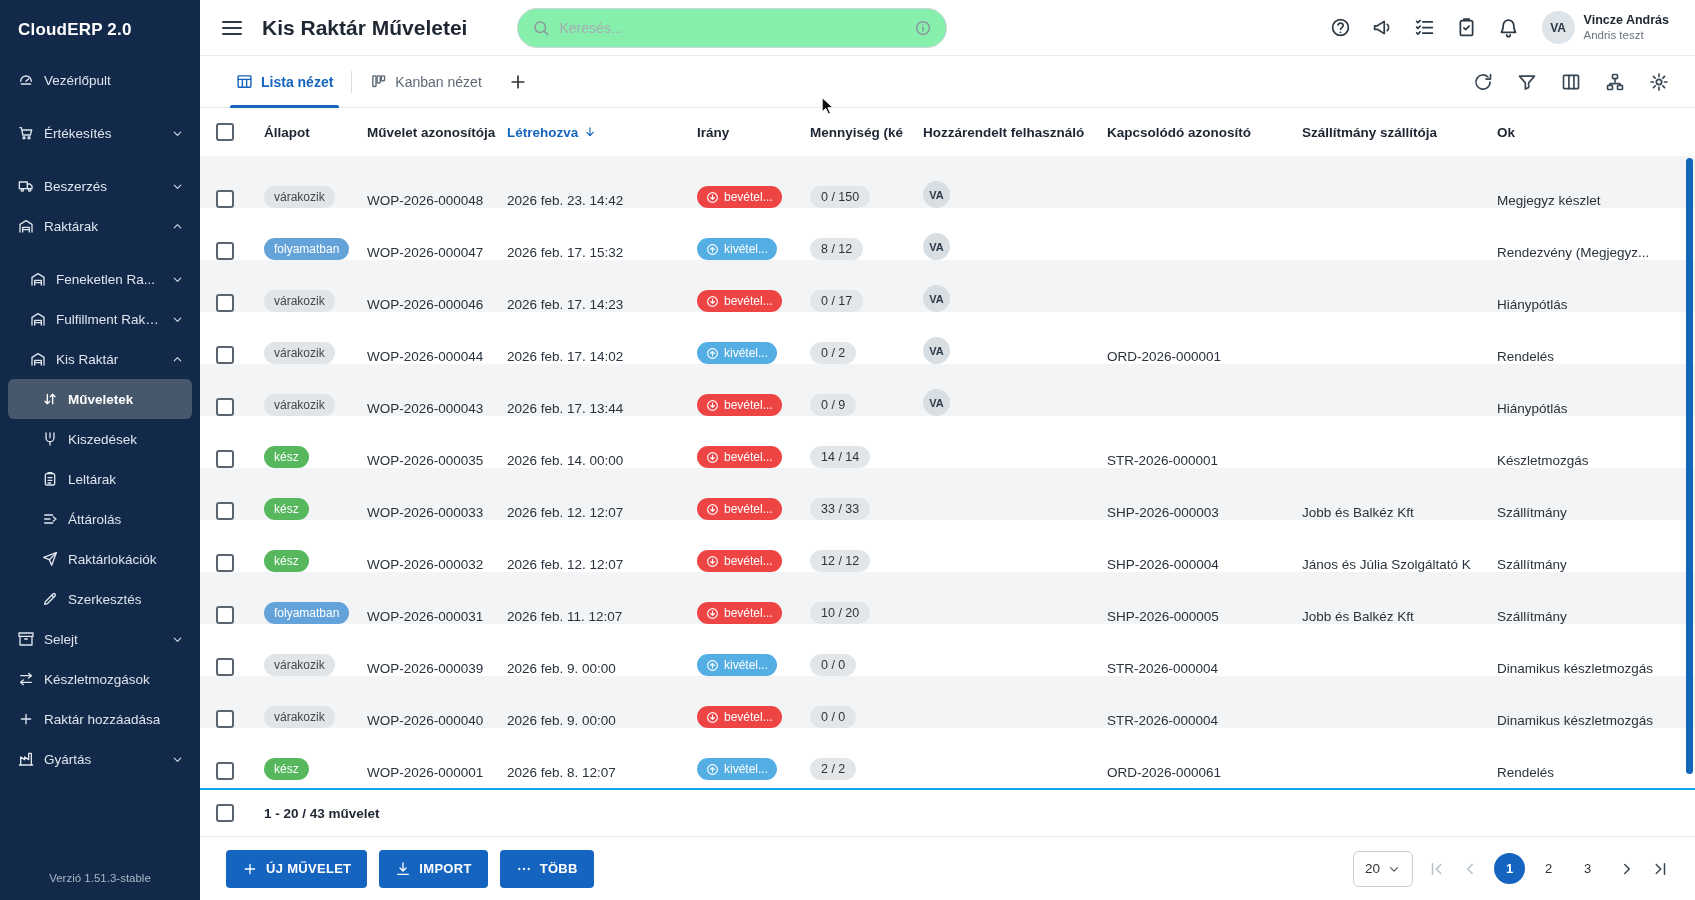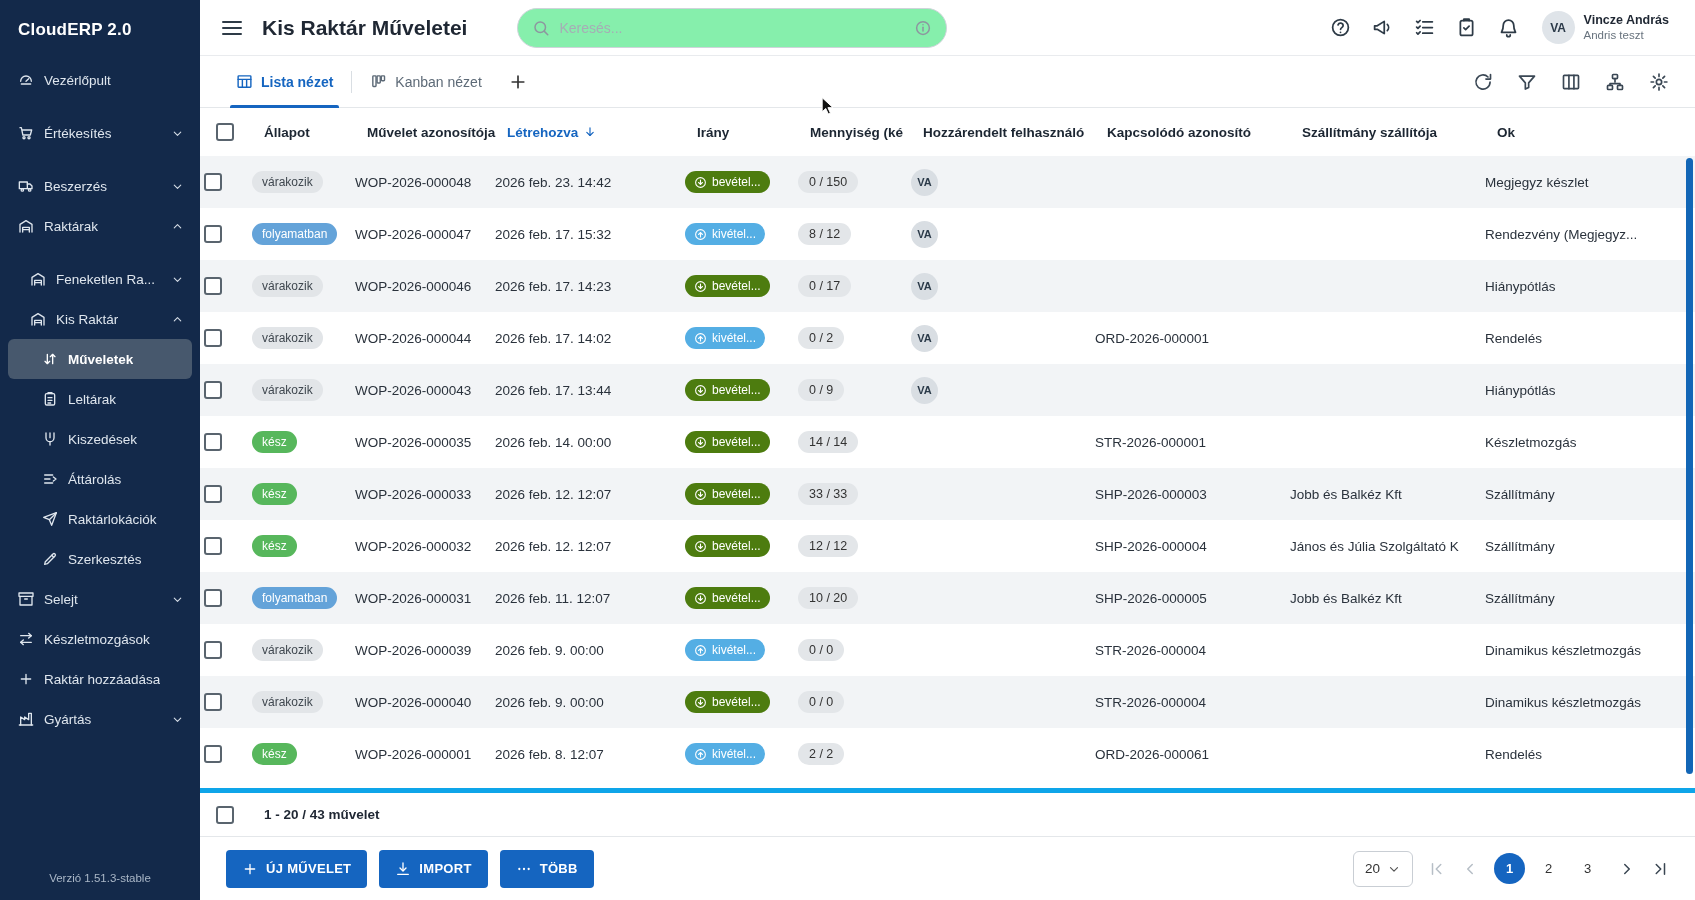--- a/index.html
+++ b/index.html
@@ -42,44 +42,44 @@
   .add-view { margin-left:16px; color:#333; cursor:pointer; }
   .view-tools { margin-left:auto; display:flex; align-items:center; gap:24px; color:#3a4754; }
   .view-tools .icon { cursor:pointer; }
 
   
   .table-area { flex:1; position:relative; display:flex; flex-direction:column; overflow:hidden; }
   .thead { display:flex; align-items:center; height:48px; flex-shrink:0; padding-left:16px; font-weight:bold; font-size:13.5px; color:#1c2632; }
   .thead .cell { display:flex; align-items:center; gap:5px; white-space:nowrap; overflow:hidden; }
   .thead .cell.sorted { color:#1565c0; }
   .tbody { flex-shrink:0; }
-  .row { display:flex; align-items:center; height:52px; padding-left:4px; font-size:13.5px; color:#2a323c; }
+  .row { display:flex; align-items:flex-end; height:52px; padding-left:16px; font-size:13.5px; color:#2a323c; }
   .tbody .row:nth-child(odd) { background:#f2f4f6; }
   .cell { white-space:nowrap; overflow:hidden; padding-right:8px; }
   .col-check   { width:48px;  flex-shrink:0; display:flex; align-items:center; }
   .col-status  { width:103px; flex-shrink:0; }
   .col-id      { width:140px; flex-shrink:0; }
   .col-created { width:190px; flex-shrink:0; }
   .col-dir     { width:113px; flex-shrink:0; }
   .col-qty     { width:113px; flex-shrink:0; }
   .col-user    { width:184px; flex-shrink:0; }
   .col-related { width:195px; flex-shrink:0; }
   .col-carrier { width:195px; flex-shrink:0; }
   .col-reason  { flex:1; min-width:0; }
   .checkbox { width:18px; height:18px; border:2px solid #59646e; border-radius:3px; background:#fff; cursor:pointer; }
   .badge { border-radius:12px; padding:4px 10px; font-size:12px; display:inline-block; }
   .badge.waiting    { background:#e2e5e8; color:#3f474f; }
   .badge.inprogress { background:#64a3d9; color:#fff; }
   .badge.done       { background:#57b75c; color:#fff; }
   .dirpill { display:inline-flex; align-items:center; gap:5px; border-radius:12px; padding:4px 9px; color:#fff; font-size:12px; }
-  .dirpill.in  { background:#4d7c0f; }
+  .dirpill.in  { background:#ef4444; }
   .dirpill.out { background:#54aee4; }
   .qtypill { background:#e3e6e9; border-radius:12px; padding:4px 11px; font-size:12.5px; color:#333; display:inline-block; }
   .user-badge { width:27px; height:27px; border-radius:50%; background:#d9dee3; display:inline-flex; align-items:center; justify-content:center; font-size:11px; font-weight:bold; color:#2b3a49; }
-  .table-footer { display:flex; align-items:center; height:48px; margin-top:8px; padding-left:16px; border-top:5px solid #0ea5e9; font-weight:bold; font-size:13.5px; color:#1f2733; flex-shrink:0; }
+  .table-footer { display:flex; align-items:center; height:48px; margin-top:8px; padding-left:16px; border-top:2px solid #0ea5e9; font-weight:bold; font-size:13.5px; color:#1f2733; flex-shrink:0; }
   .scroll-thumb { position:absolute; right:2px; top:50px; width:7px; height:616px; background:#1266b6; border-radius:4px; cursor:grab; }
 
   
   .actionbar { height:64px; flex-shrink:0; border-top:1px solid #e4e7ea; display:flex; align-items:center; gap:12px; padding:0 26px; background:#fff; }
   .btn { display:inline-flex; align-items:center; gap:8px; background:#1565c0; color:#fff; font-weight:bold; font-size:13px; font-family:"Liberation Sans",sans-serif; border:none; border-radius:4px; height:38px; padding:0 16px; letter-spacing:.3px; cursor:pointer; }
   .pager { margin-left:auto; display:flex; align-items:center; gap:15px; }
   .page-size { display:flex; align-items:center; gap:7px; border:1px solid #c9ced4; border-radius:6px; height:36px; padding:0 11px; font-size:13.5px; color:#333; cursor:pointer; }
   .pg-icon { color:#3a4652; cursor:pointer; }
   .pg-icon.disabled { color:#b6bec6; }
   .pages { display:flex; align-items:center; gap:8px; }
@@ -185,55 +185,70 @@
           </span>
         </div>
         <div class="nav-item lvl1">
           <span class="icon nav-icon">
             <svg viewBox="0 0 24 24" fill="none" stroke="currentColor" stroke-width="2" stroke-linecap="round" stroke-linejoin="round">
               <path d="M3 21V9.5L12 4l9 5.5V21"></path>
               <path d="M7 21v-7h10v7"></path>
               <path d="M7 17.5h10"></path>
             </svg>
           </span>
+          <span class="nav-label">Fulfillment Raktár</span>
+          <span class="icon nav-chevron">
+            <svg viewBox="0 0 24 24" fill="none" stroke="currentColor" stroke-width="2" stroke-linecap="round" stroke-linejoin="round">
+              <path d="M6 9.5l6 6 6-6"></path>
+            </svg>
+          </span>
+        </div>
+        <div class="nav-item lvl1">
+          <span class="icon nav-icon">
+            <svg viewBox="0 0 24 24" fill="none" stroke="currentColor" stroke-width="2" stroke-linecap="round" stroke-linejoin="round">
+              <path d="M3 21V9.5L12 4l9 5.5V21"></path>
+              <path d="M7 21v-7h10v7"></path>
+              <path d="M7 17.5h10"></path>
+            </svg>
+          </span>
           <span class="nav-label">Kis Raktár</span>
           <span class="icon nav-chevron">
             <svg viewBox="0 0 24 24" fill="none" stroke="currentColor" stroke-width="2" stroke-linecap="round" stroke-linejoin="round">
               <path d="M6 14.5l6-6 6 6"></path>
             </svg>
           </span>
         </div>
         <div class="nav-item active lvl2">
           <span class="icon nav-icon">
             <svg viewBox="0 0 24 24" fill="none" stroke="currentColor" stroke-width="2" stroke-linecap="round" stroke-linejoin="round">
               <path d="M8 5v14M8 19l-3.5-3.5M8 19l3.5-3.5"></path>
               <path d="M16 19V5M16 5l-3.5 3.5M16 5l3.5 3.5"></path>
             </svg>
           </span>
           <span class="nav-label">Műveletek</span>
+        </div>
+        <div class="nav-item lvl2">
+          <span class="icon nav-icon">
+            <svg viewBox="0 0 24 24" fill="none" stroke="currentColor" stroke-width="2" stroke-linecap="round" stroke-linejoin="round">
+              <path d="M6 3v7a6 6 0 0 0 12 0V3"></path>
+              <path d="M12 3v7"></path>
+              <path d="M12 16v5"></path>
+            </svg>
+          </span>
+          <span class="nav-label">Kiszedések</span>
         </div>
         <div class="nav-item lvl2">
           <span class="icon nav-icon">
             <svg viewBox="0 0 24 24" fill="none" stroke="currentColor" stroke-width="2" stroke-linecap="round" stroke-linejoin="round">
               <rect x="5" y="4" width="14" height="17" rx="2"></rect>
               <path d="M9 4V2.5h6V4"></path>
               <path d="M9 10h6M9 14h6M9 18h4"></path>
             </svg>
           </span>
           <span class="nav-label">Leltárak</span>
-        </div>
-        <div class="nav-item lvl2">
-          <span class="icon nav-icon">
-            <svg viewBox="0 0 24 24" fill="none" stroke="currentColor" stroke-width="2" stroke-linecap="round" stroke-linejoin="round">
-              <path d="M6 3v7a6 6 0 0 0 12 0V3"></path>
-              <path d="M12 3v7"></path>
-              <path d="M12 16v5"></path>
-            </svg>
-          </span>
-          <span class="nav-label">Kiszedések</span>
         </div>
         <div class="nav-item lvl2">
           <span class="icon nav-icon">
             <svg viewBox="0 0 24 24" fill="none" stroke="currentColor" stroke-width="2" stroke-linecap="round" stroke-linejoin="round">
               <path d="M4 6h12M4 12h8M4 18h12"></path>
               <path d="M17 9l4 3-4 3"></path>
             </svg>
           </span>
           <span class="nav-label">Áttárolás</span>
         </div>

